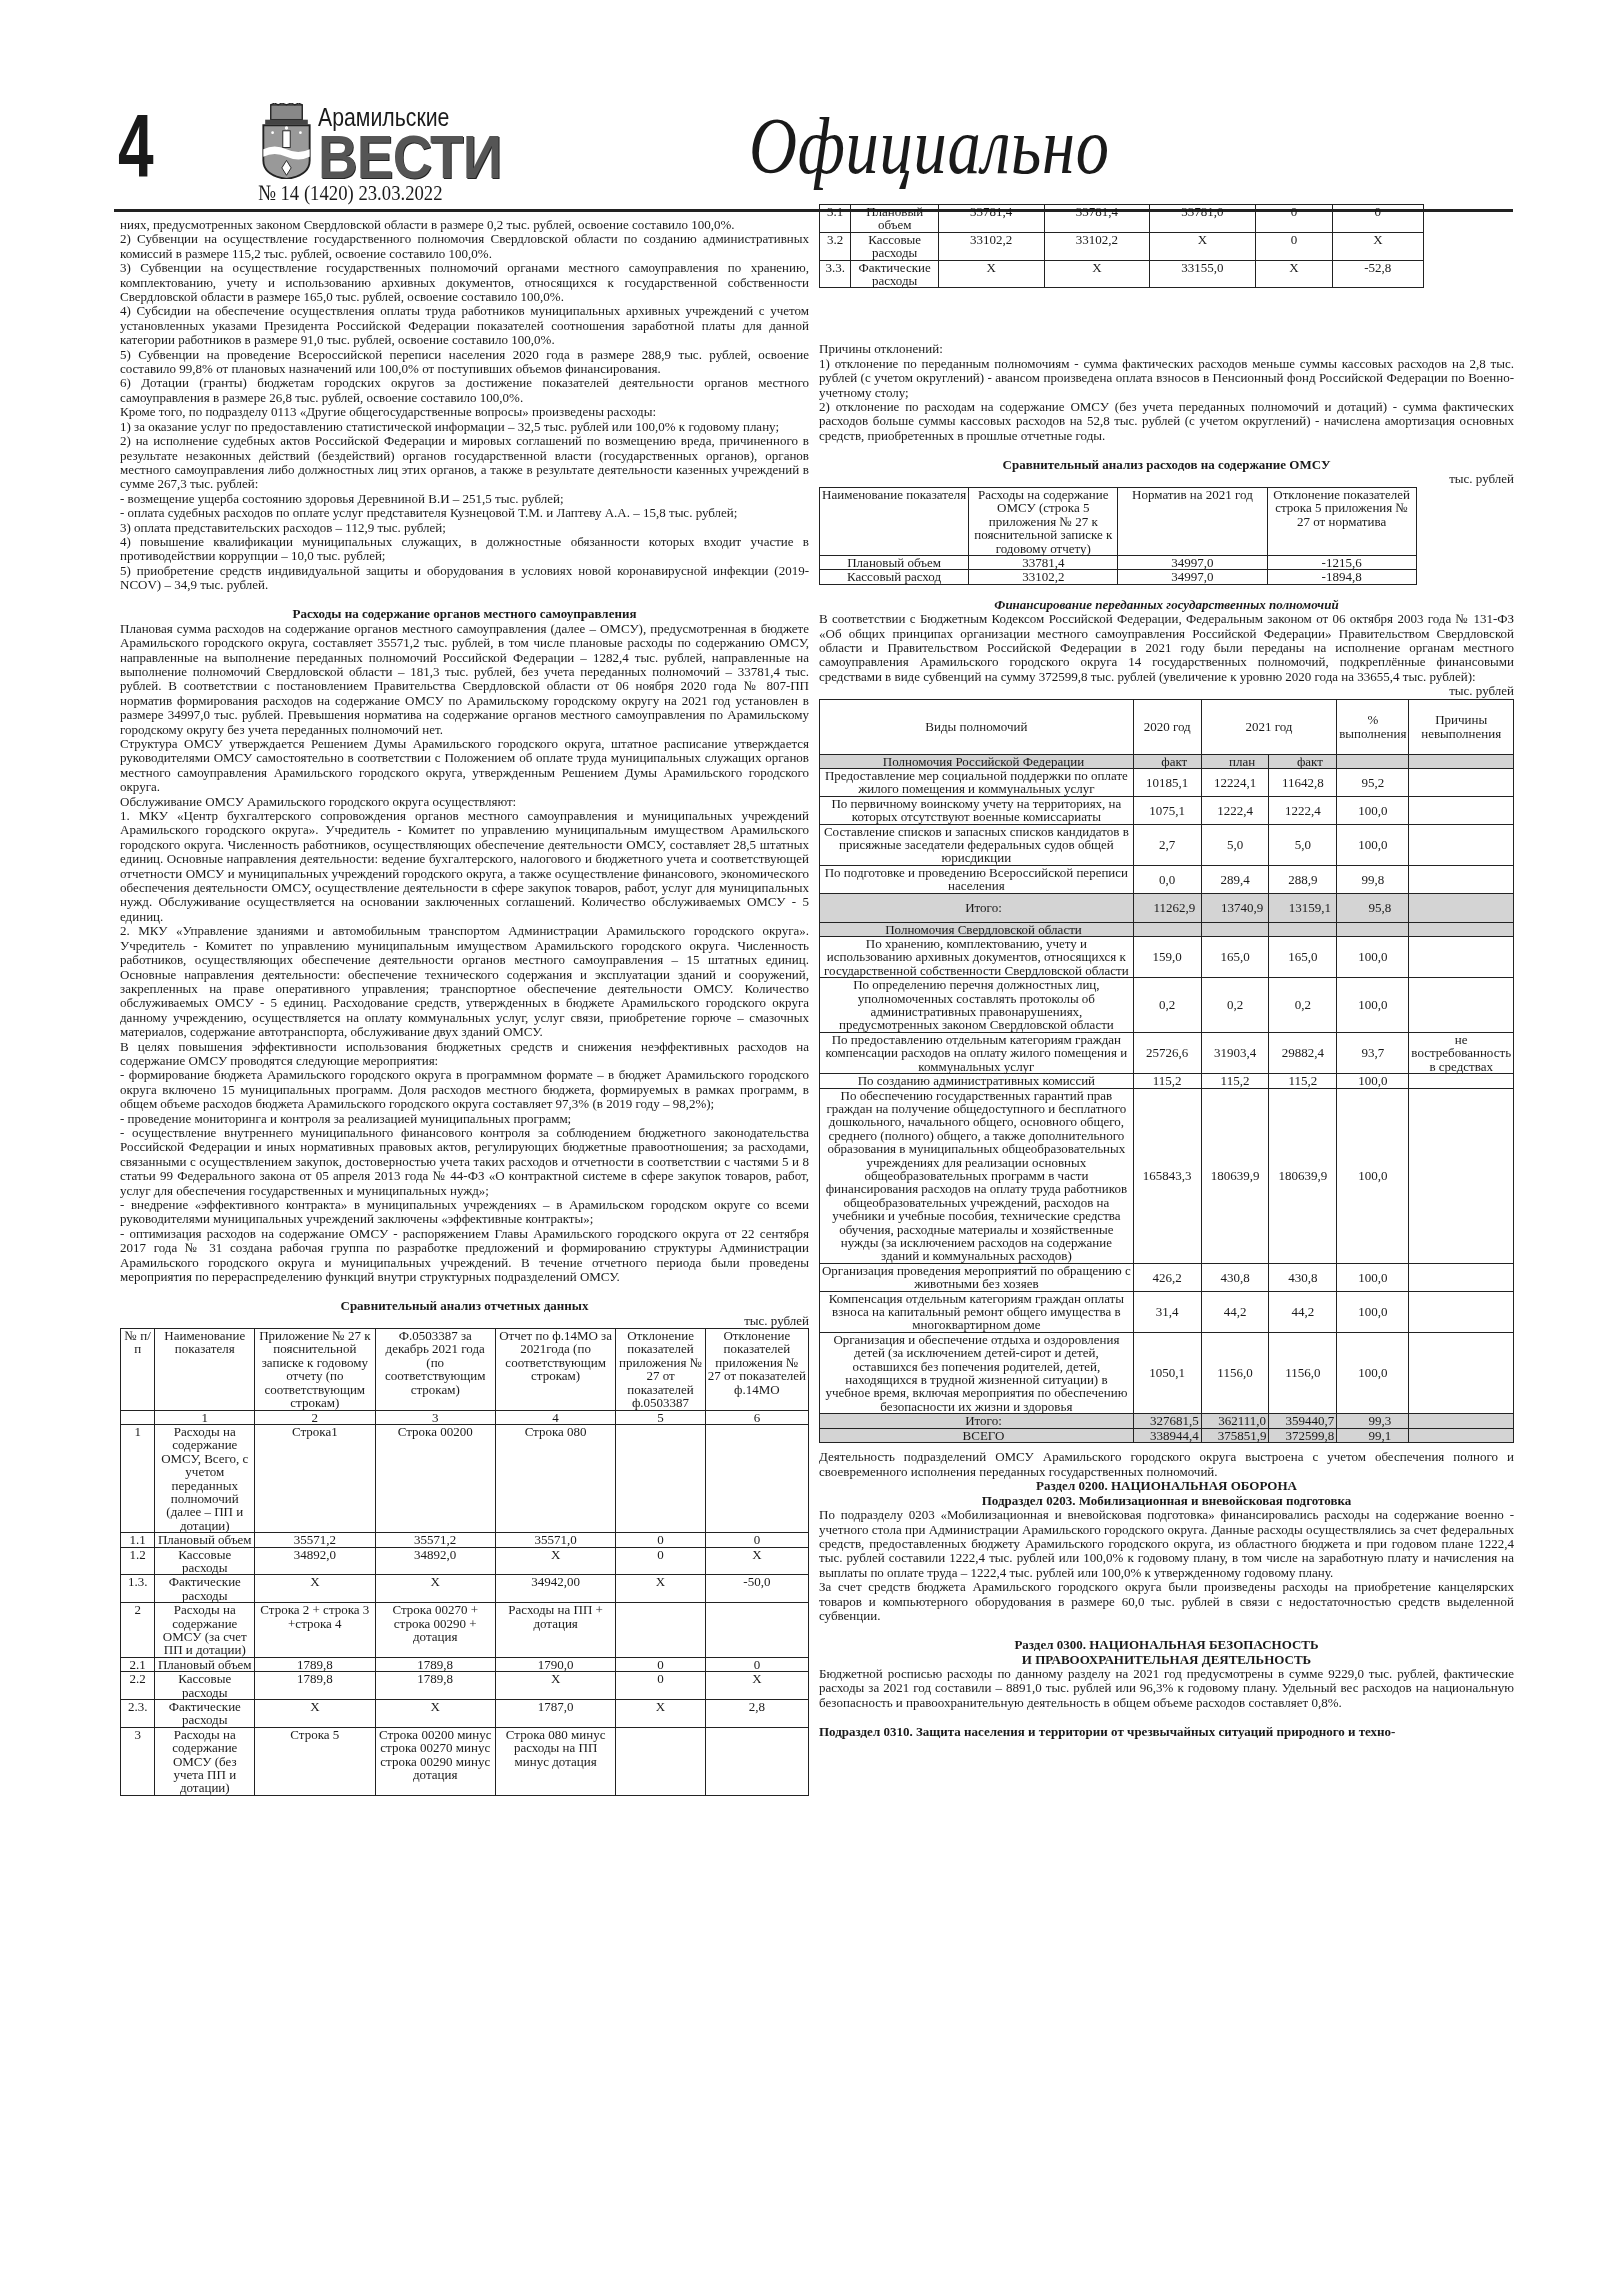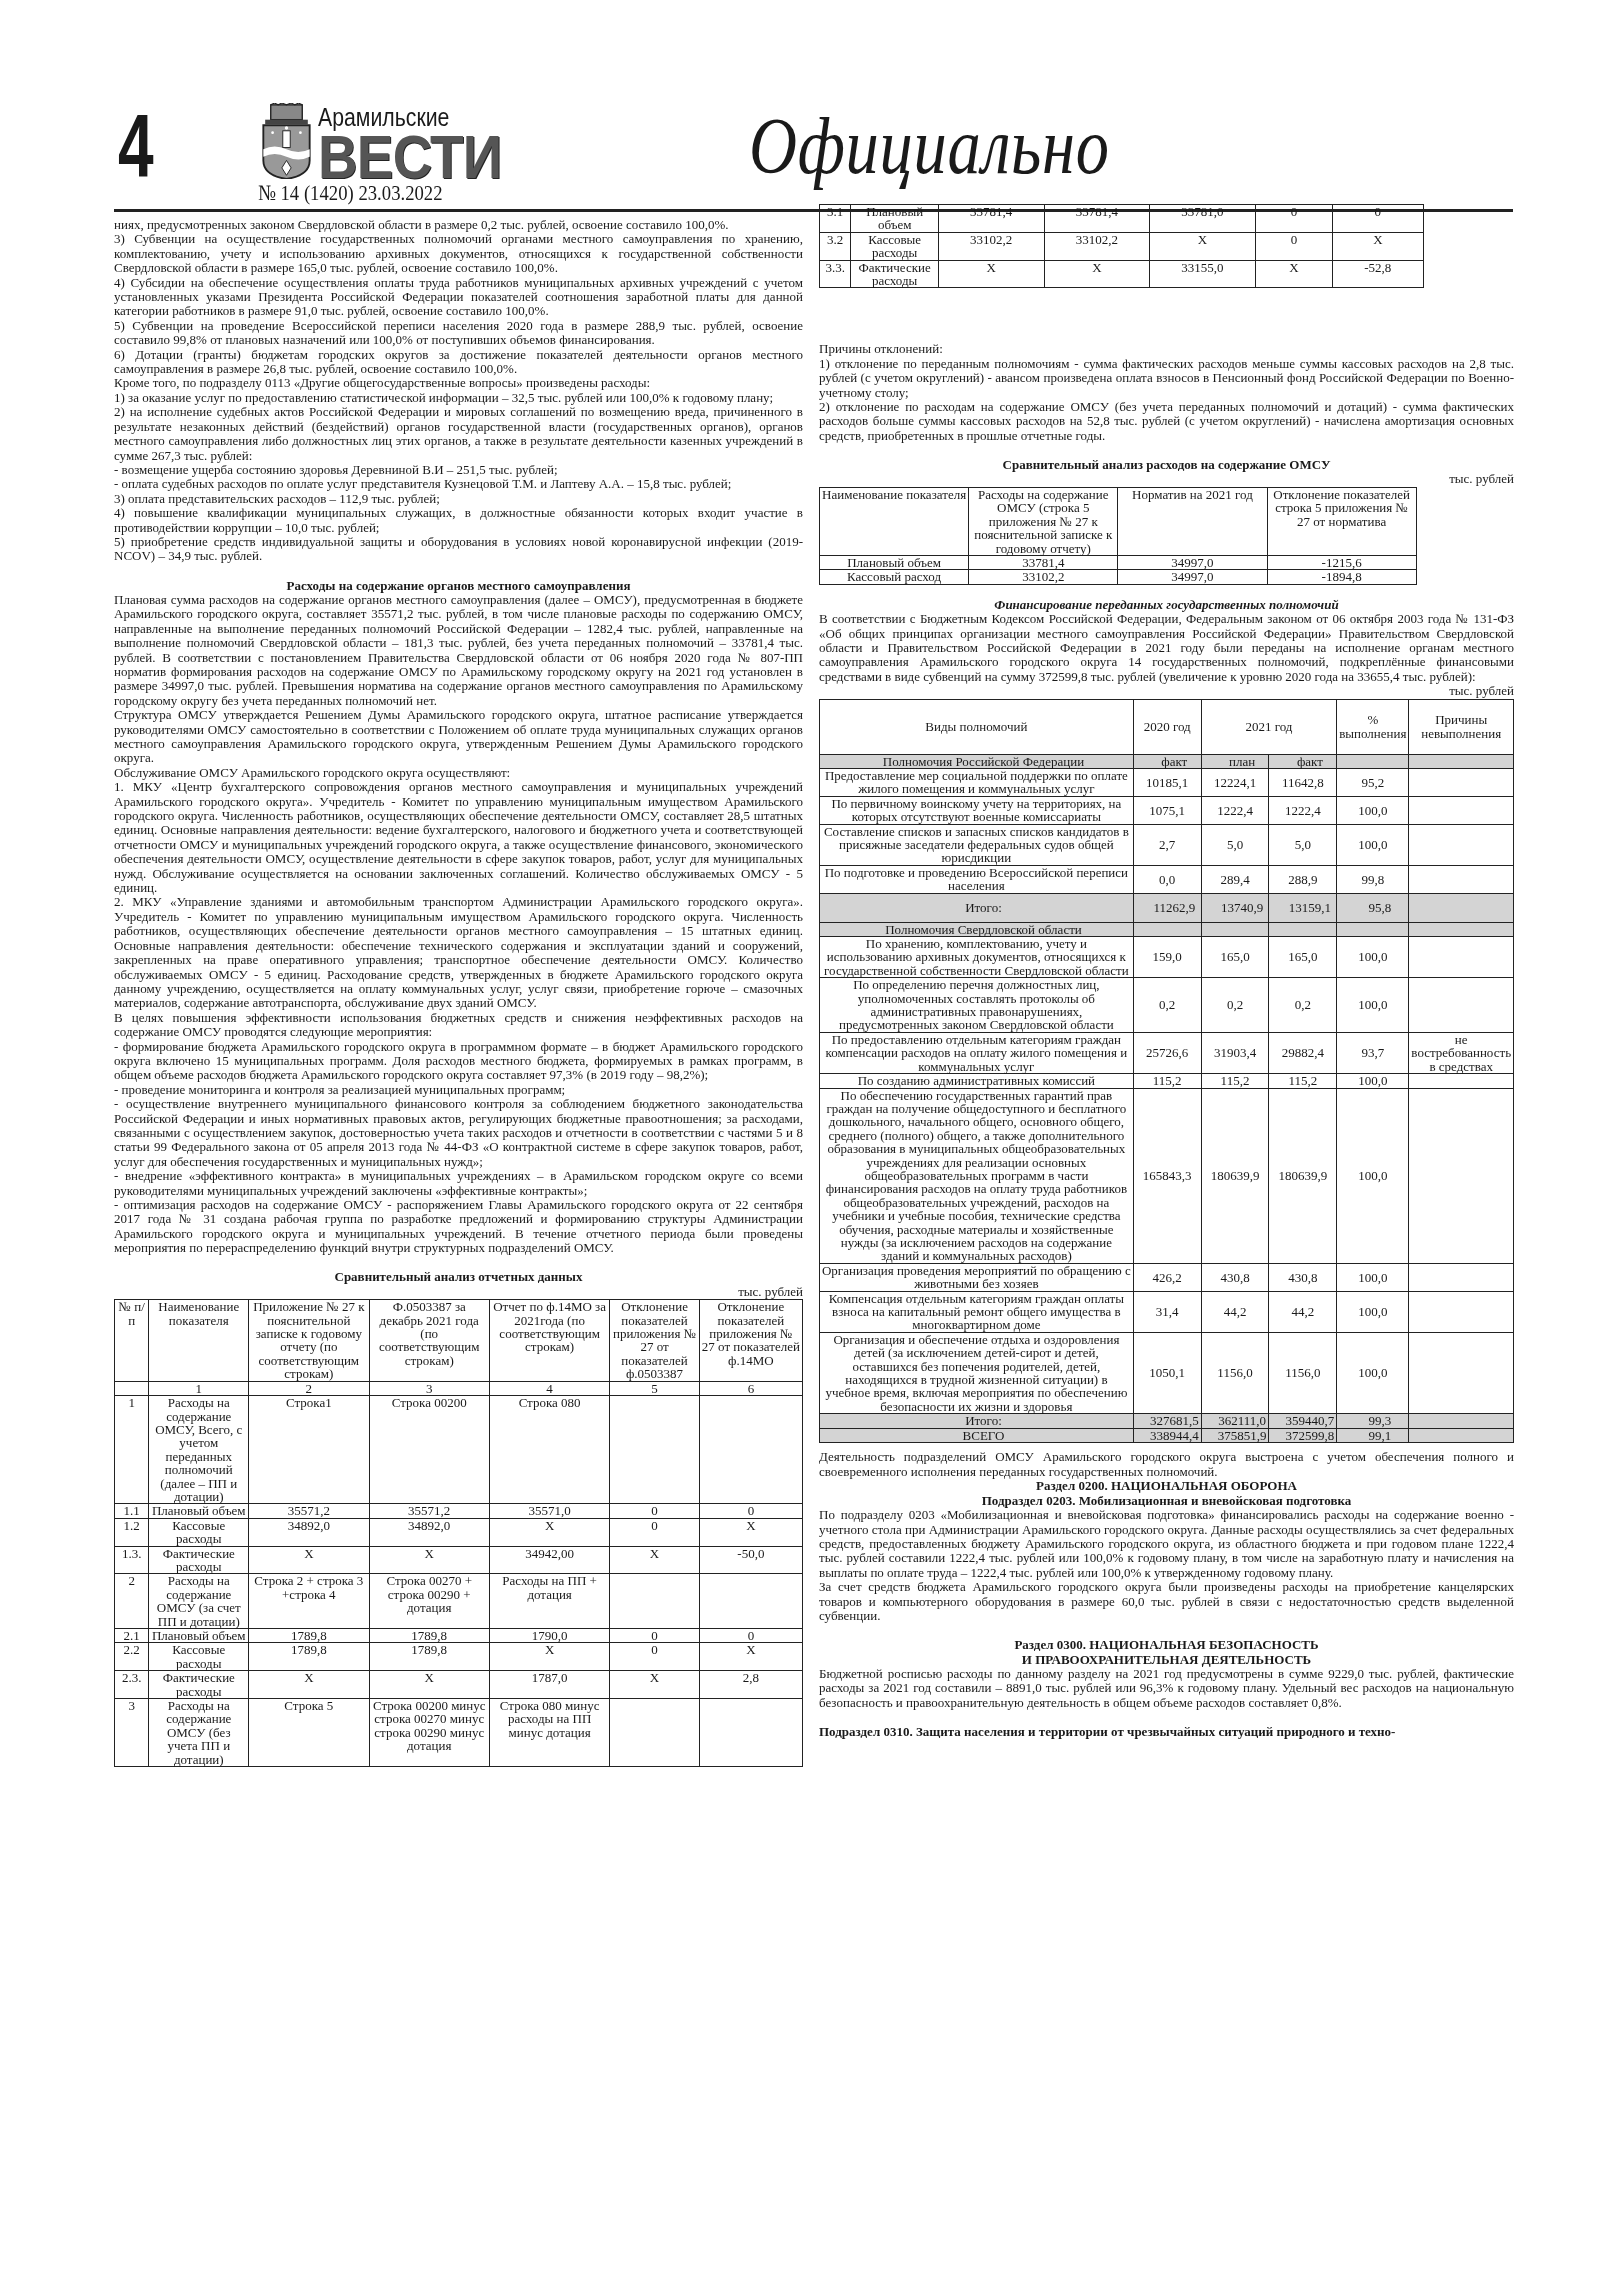--- a/index.html
+++ b/index.html
@@ -16,21 +16,21 @@
                 font-size:61px; line-height:1; color:#555; letter-spacing:-0.9px;
                 transform:scaleX(0.9); transform-origin:left top;
                 text-shadow:0.9px 0.9px 0 #222; }
   .issue { left:258px; top:180px; font-size:22px; transform:scaleX(0.85); transform-origin:left top; }
   .section-title { left:749px; top:106px; font-size:81px; font-style:italic; line-height:1;
                    transform:scaleX(0.82); transform-origin:left top; letter-spacing:0.9px; }
   .rule { left:114px; top:209px; width:1399px; height:2.8px; background:#222; }
 
   
   .col { position:absolute; font-size:13px; line-height:14.4px; text-align:justify; }
-  .col-left { left:114px; top:218px; width:689px; }
+  .col-left { left:120px; top:218px; width:689px; }
   .col-right { left:819px; top:204px; width:695px; }
   .col p { margin:0; }
   .heading { text-align:center; font-weight:bold; margin:9.2px 0 0 0; }
   .heading-i { text-align:center; font-weight:bold; font-style:italic; }
   .units { text-align:right; }
   .gap { height:14.8px; }
 
   table { border-collapse:collapse; width:100%; font-size:13px; line-height:13.4px; }
   td, th { border:1.4px solid #222; padding:0 1.8px; text-align:center; vertical-align:middle; font-weight:normal; }
   .tbl-top td { vertical-align:top; }
@@ -55,20 +55,21 @@
 </svg>
 <div class="abs brand-top">Арамильские</div>
 <div class="abs brand-main">ВЕСТИ</div>
 <div class="abs issue">№ 14 (1420) 23.03.2022</div>
 <div class="abs section-title">Официально</div>
 <div class="abs rule"></div>
 
 <div class="col col-left">
   <div id="left-top">
       <p>ниях, предусмотренных законом Свердловской области в размере 0,2 тыс. рублей, освоение составило 100,0%.</p>
+      <p>2) Субвенции на осуществление государственного полномочия Свердловской области по созданию административных комиссий в размере 115,2 тыс. рублей, освоение составило 100,0%.</p>
       <p>3) Субвенции на осуществление государственных полномочий органами местного самоуправления по хранению, комплектованию, учету и использованию архивных документов, относящихся к государственной собственности Свердловской области в размере 165,0 тыс. рублей, освоение составило 100,0%.</p>
       <p>4) Субсидии на обеспечение осуществления оплаты труда работников муниципальных архивных учреждений с учетом установленных указами Президента Российской Федерации показателей соотношения заработной платы для данной категории работников в размере 91,0 тыс. рублей, освоение составило 100,0%.</p>
       <p>5) Субвенции на проведение Всероссийской переписи населения 2020 года в размере 288,9 тыс. рублей, освоение составило 99,8% от плановых назначений или 100,0% от поступивших объемов финансирования.</p>
       <p>6) Дотации (гранты) бюджетам городских округов за достижение показателей деятельности органов местного самоуправления в размере 26,8 тыс. рублей, освоение составило 100,0%.</p>
       <p>Кроме того, по подразделу 0113 «Другие общегосударственные вопросы» произведены расходы:</p>
       <p>1) за оказание услуг по предоставлению статистической информации – 32,5 тыс. рублей или 100,0% к годовому плану;</p>
       <p>2) на исполнение судебных актов Российской Федерации и мировых соглашений по возмещению вреда, причиненного в результате незаконных действий (бездействий) органов государственной власти (государственных органов), органов местного самоуправления либо должностных лиц этих органов, а также в результате деятельности казенных учреждений в сумме 267,3 тыс. рублей:</p>
       <p>- возмещение ущерба состоянию здоровья Деревниной В.И – 251,5 тыс. рублей;</p>
       <p>- оплата судебных расходов по оплате услуг представителя Кузнецовой Т.М. и Лаптеву А.А. – 15,8 тыс. рублей;</p>
       <p>3) оплата представительских расходов – 112,9 тыс. рублей;</p>

